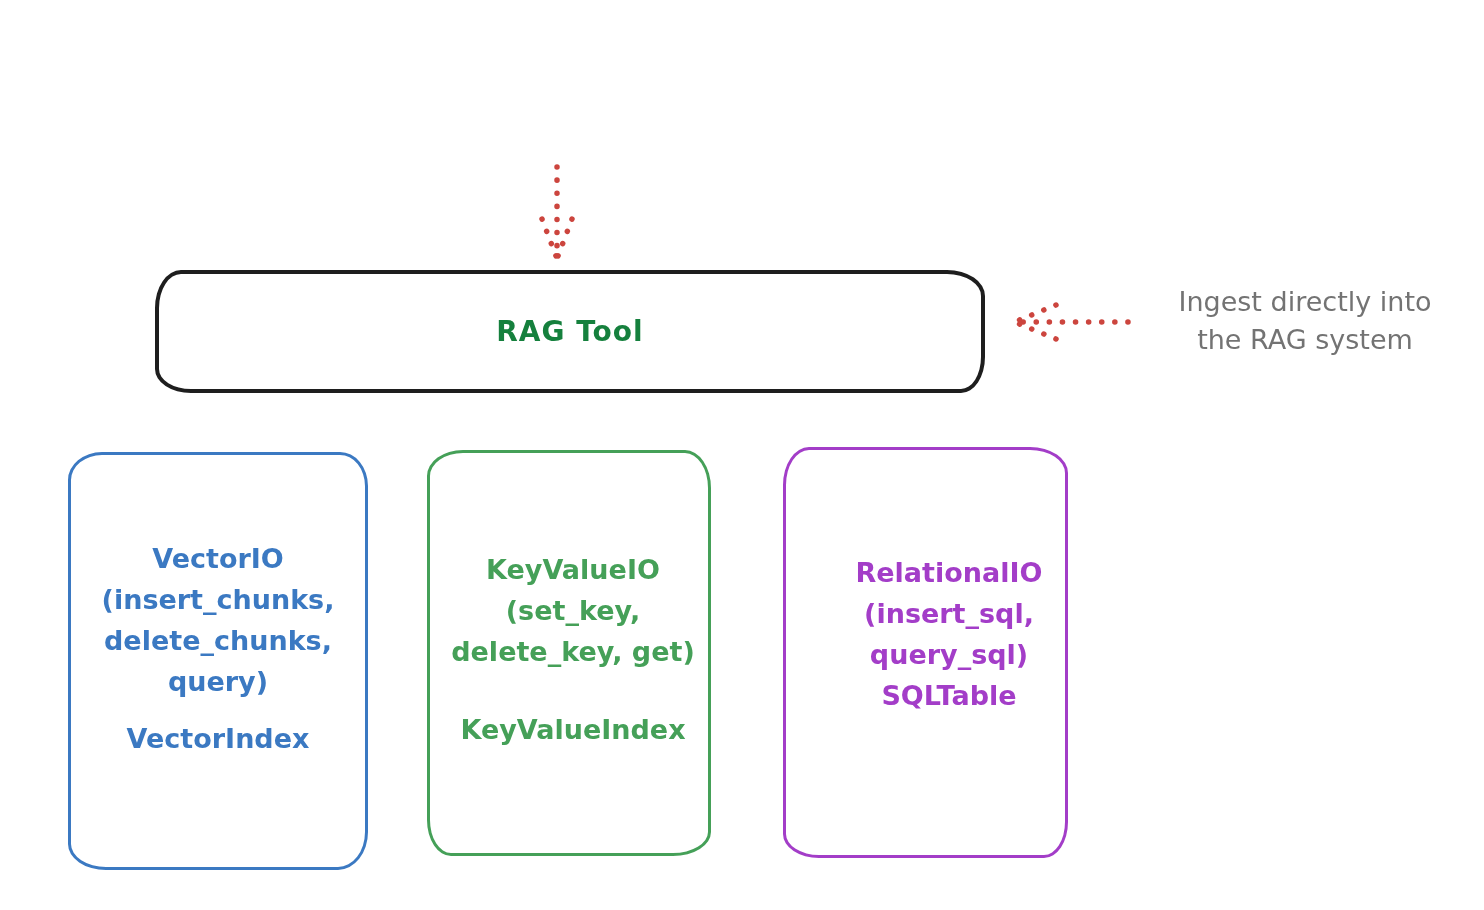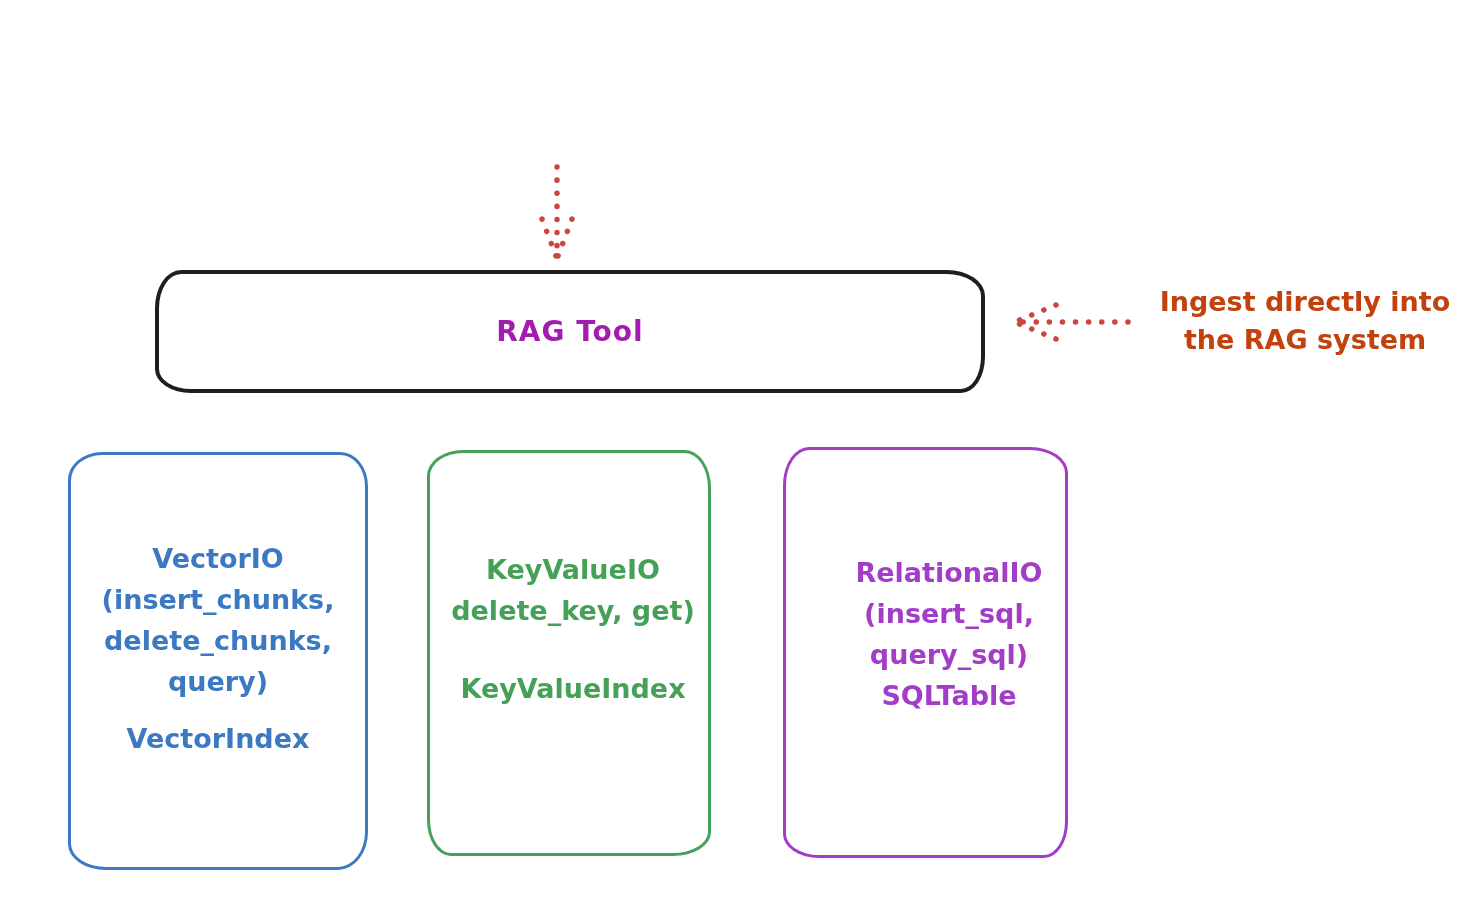--- a/index.html
+++ b/index.html
@@ -27,21 +27,21 @@
   }
   .box-agent .label {
     color: #1e1e1e; font-size: 27px; font-weight: bold; letter-spacing: 4px;
   }
 
   .box-rag {
     left: 155px; top: 270px; width: 830px; height: 123px;
     border-color: #1e1e1e; border-width: 4px;
   }
   .box-rag .label {
-    color: #a21caf; font-size: 28px; font-weight: bold; letter-spacing: 1px;
+    color: #15803d; font-size: 28px; font-weight: bold; letter-spacing: 1px;
   }
 
   .io-box {
     border-width: 3.5px;
     align-items: flex-start;
     justify-content: flex-end;
   }
   .io-box .text-stack {
     width: 100%;
     text-align: center;
@@ -70,21 +70,21 @@
   .box-relational .text-stack { margin-top: 102px; color: #a33dc8; padding-left: 47px; }
   .box-relational .index-label { }
 
   .arrow-svg { position: absolute; overflow: visible; }
   .arrow-down { left: 537px; top: 163px; }
   .arrow-left { left: 1012px; top: 299px; }
 
   .annotation {
     position: absolute; left: 1130px; top: 283px; width: 350px;
     text-align: center;
-    color: #c2410c; font-size: 27px; font-weight: bold; line-height: 38px;
+    color: #737373; font-size: 27px; font-weight: normal; line-height: 38px;
   }
 </style>
 </head>
 <body>
 
 <div class="canvas">
 
 
   <svg class="arrow-svg arrow-down" width="40" height="100" viewBox="0 0 40 100">
     <g stroke="#cc453e" stroke-width="5.5" stroke-linecap="round" fill="none" stroke-dasharray="0.1 13">
@@ -117,20 +117,21 @@
       <div>(insert_chunks,</div>
       <div>delete_chunks,</div>
       <div>query)</div>
       <div class="index-label">VectorIndex</div>
     </div>
   </div>
 
   <div class="sketch-box wobble-a io-box box-keyvalue">
     <div class="text-stack">
       <div>KeyValueIO</div>
+      <div>(set_key,</div>
       <div>delete_key, get)</div>
       <div class="index-label">KeyValueIndex</div>
     </div>
   </div>
 
   <div class="sketch-box wobble-b io-box box-relational">
     <div class="text-stack">
       <div>RelationalIO</div>
       <div>(insert_sql,</div>
       <div>query_sql)</div>

